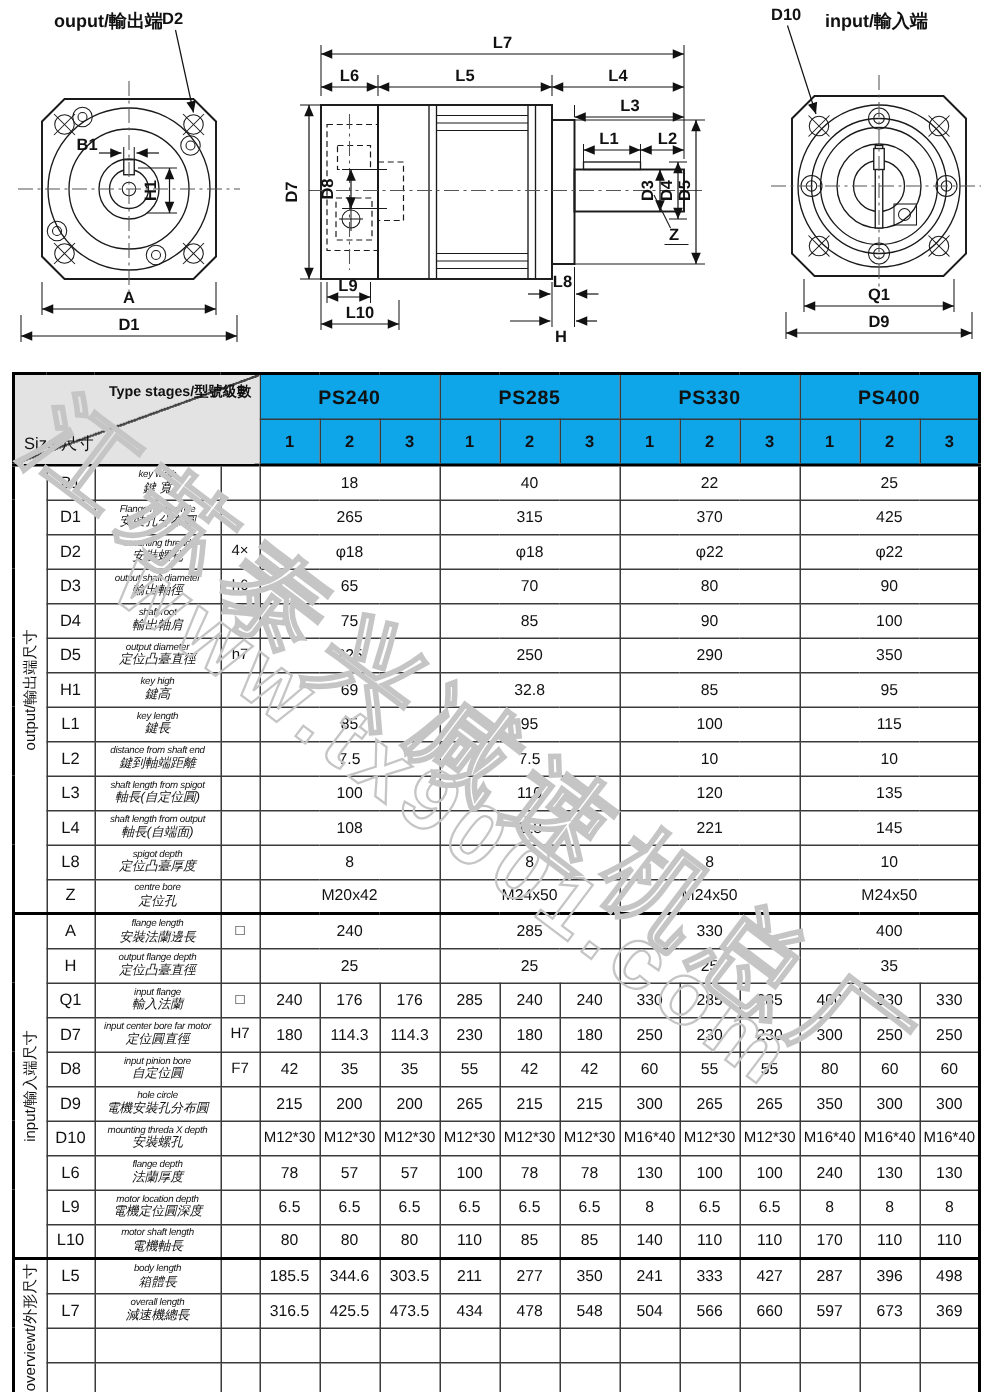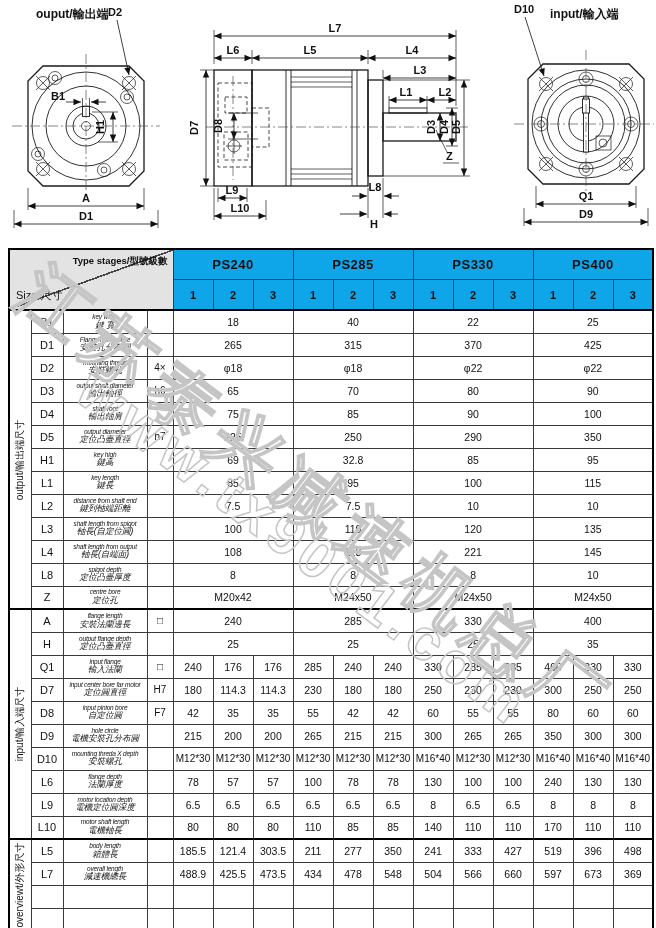--- a/index.html
+++ b/index.html
@@ -721,40 +721,40 @@
         <td rowspan="4" class="sec">
           <div class="vtext">overviewt/外形尺寸</div>
         </td>
         <td class="key">L5</td>
         <td class="desc">
           <div class="en">body length</div>
           <div class="zh">箱體長</div>
         </td>
         <td class="tol"></td>
         <td class="val">185.5</td>
-        <td class="val">121.4</td>
+        <td class="val">344.6</td>
         <td class="val">303.5</td>
         <td class="val">211</td>
         <td class="val">277</td>
         <td class="val">350</td>
         <td class="val">241</td>
         <td class="val">333</td>
         <td class="val">427</td>
-        <td class="val">519</td>
+        <td class="val">287</td>
         <td class="val">396</td>
         <td class="val">498</td>
       </tr>
       <tr>
         <td class="key">L7</td>
         <td class="desc">
           <div class="en">overall length</div>
           <div class="zh">減速機總長</div>
         </td>
         <td class="tol"></td>
-        <td class="val">488.9</td>
+        <td class="val">316.5</td>
         <td class="val">425.5</td>
         <td class="val">473.5</td>
         <td class="val">434</td>
         <td class="val">478</td>
         <td class="val">548</td>
         <td class="val">504</td>
         <td class="val">566</td>
         <td class="val">660</td>
         <td class="val">597</td>
         <td class="val">673</td>

